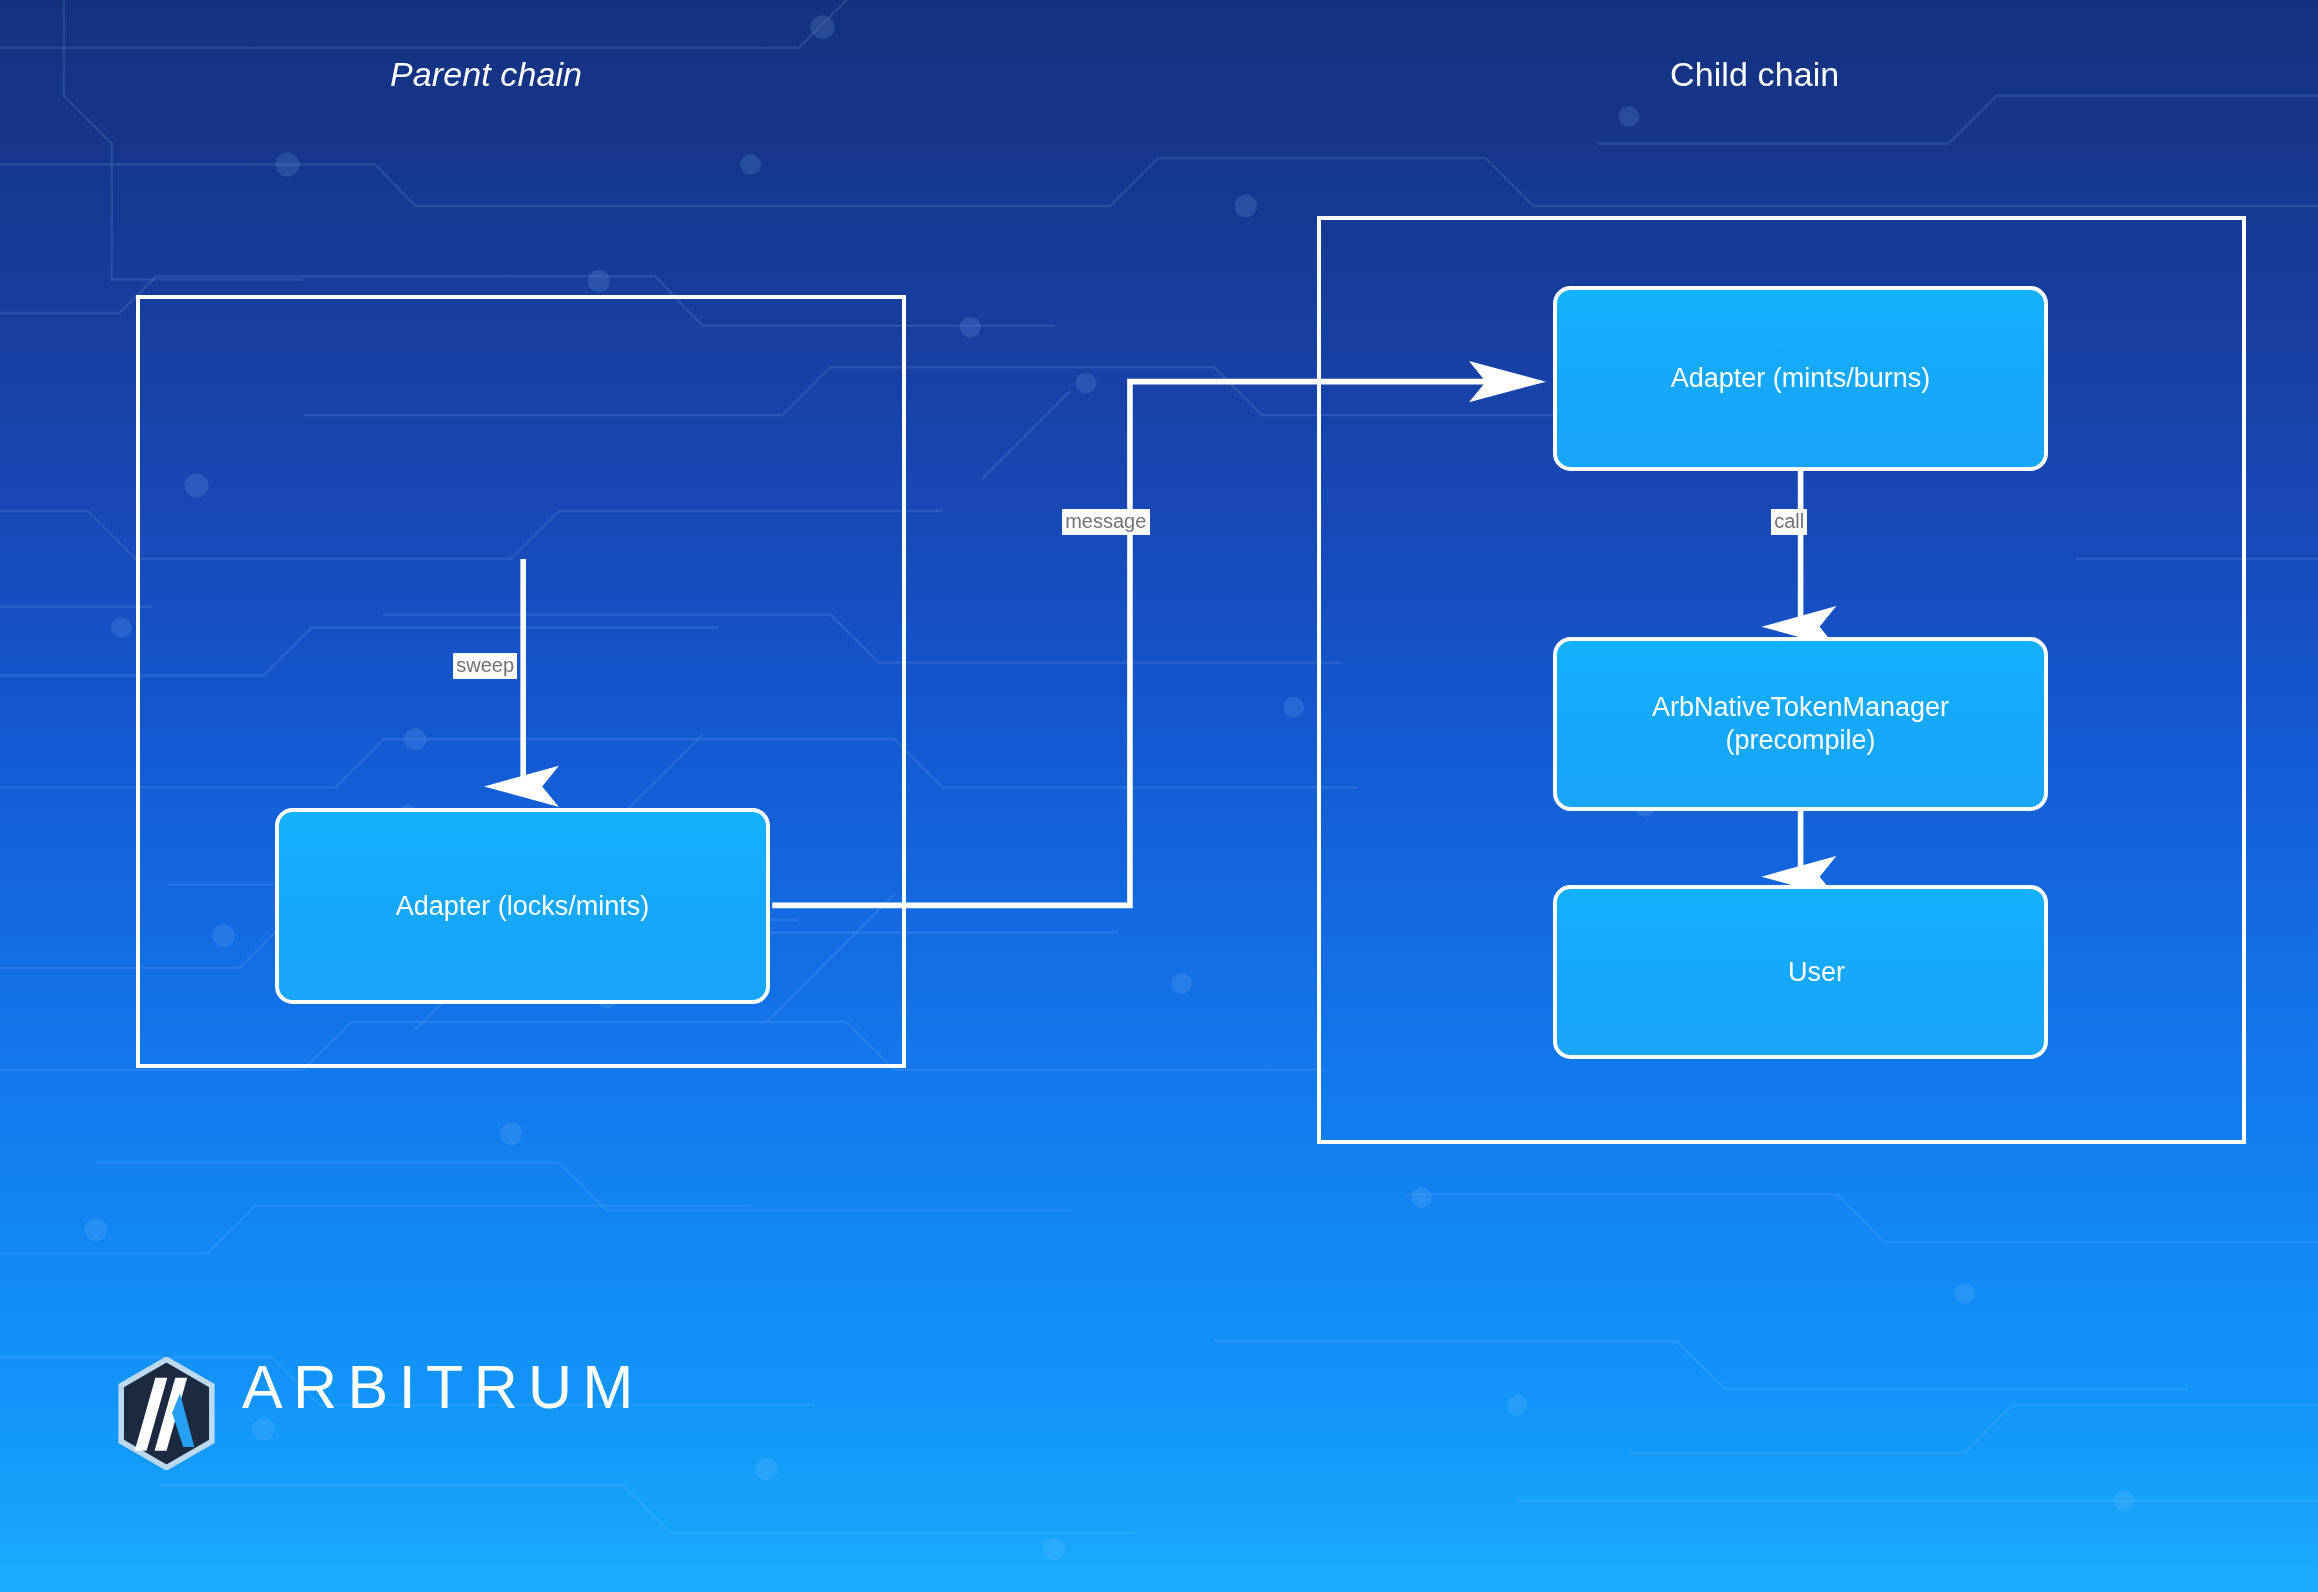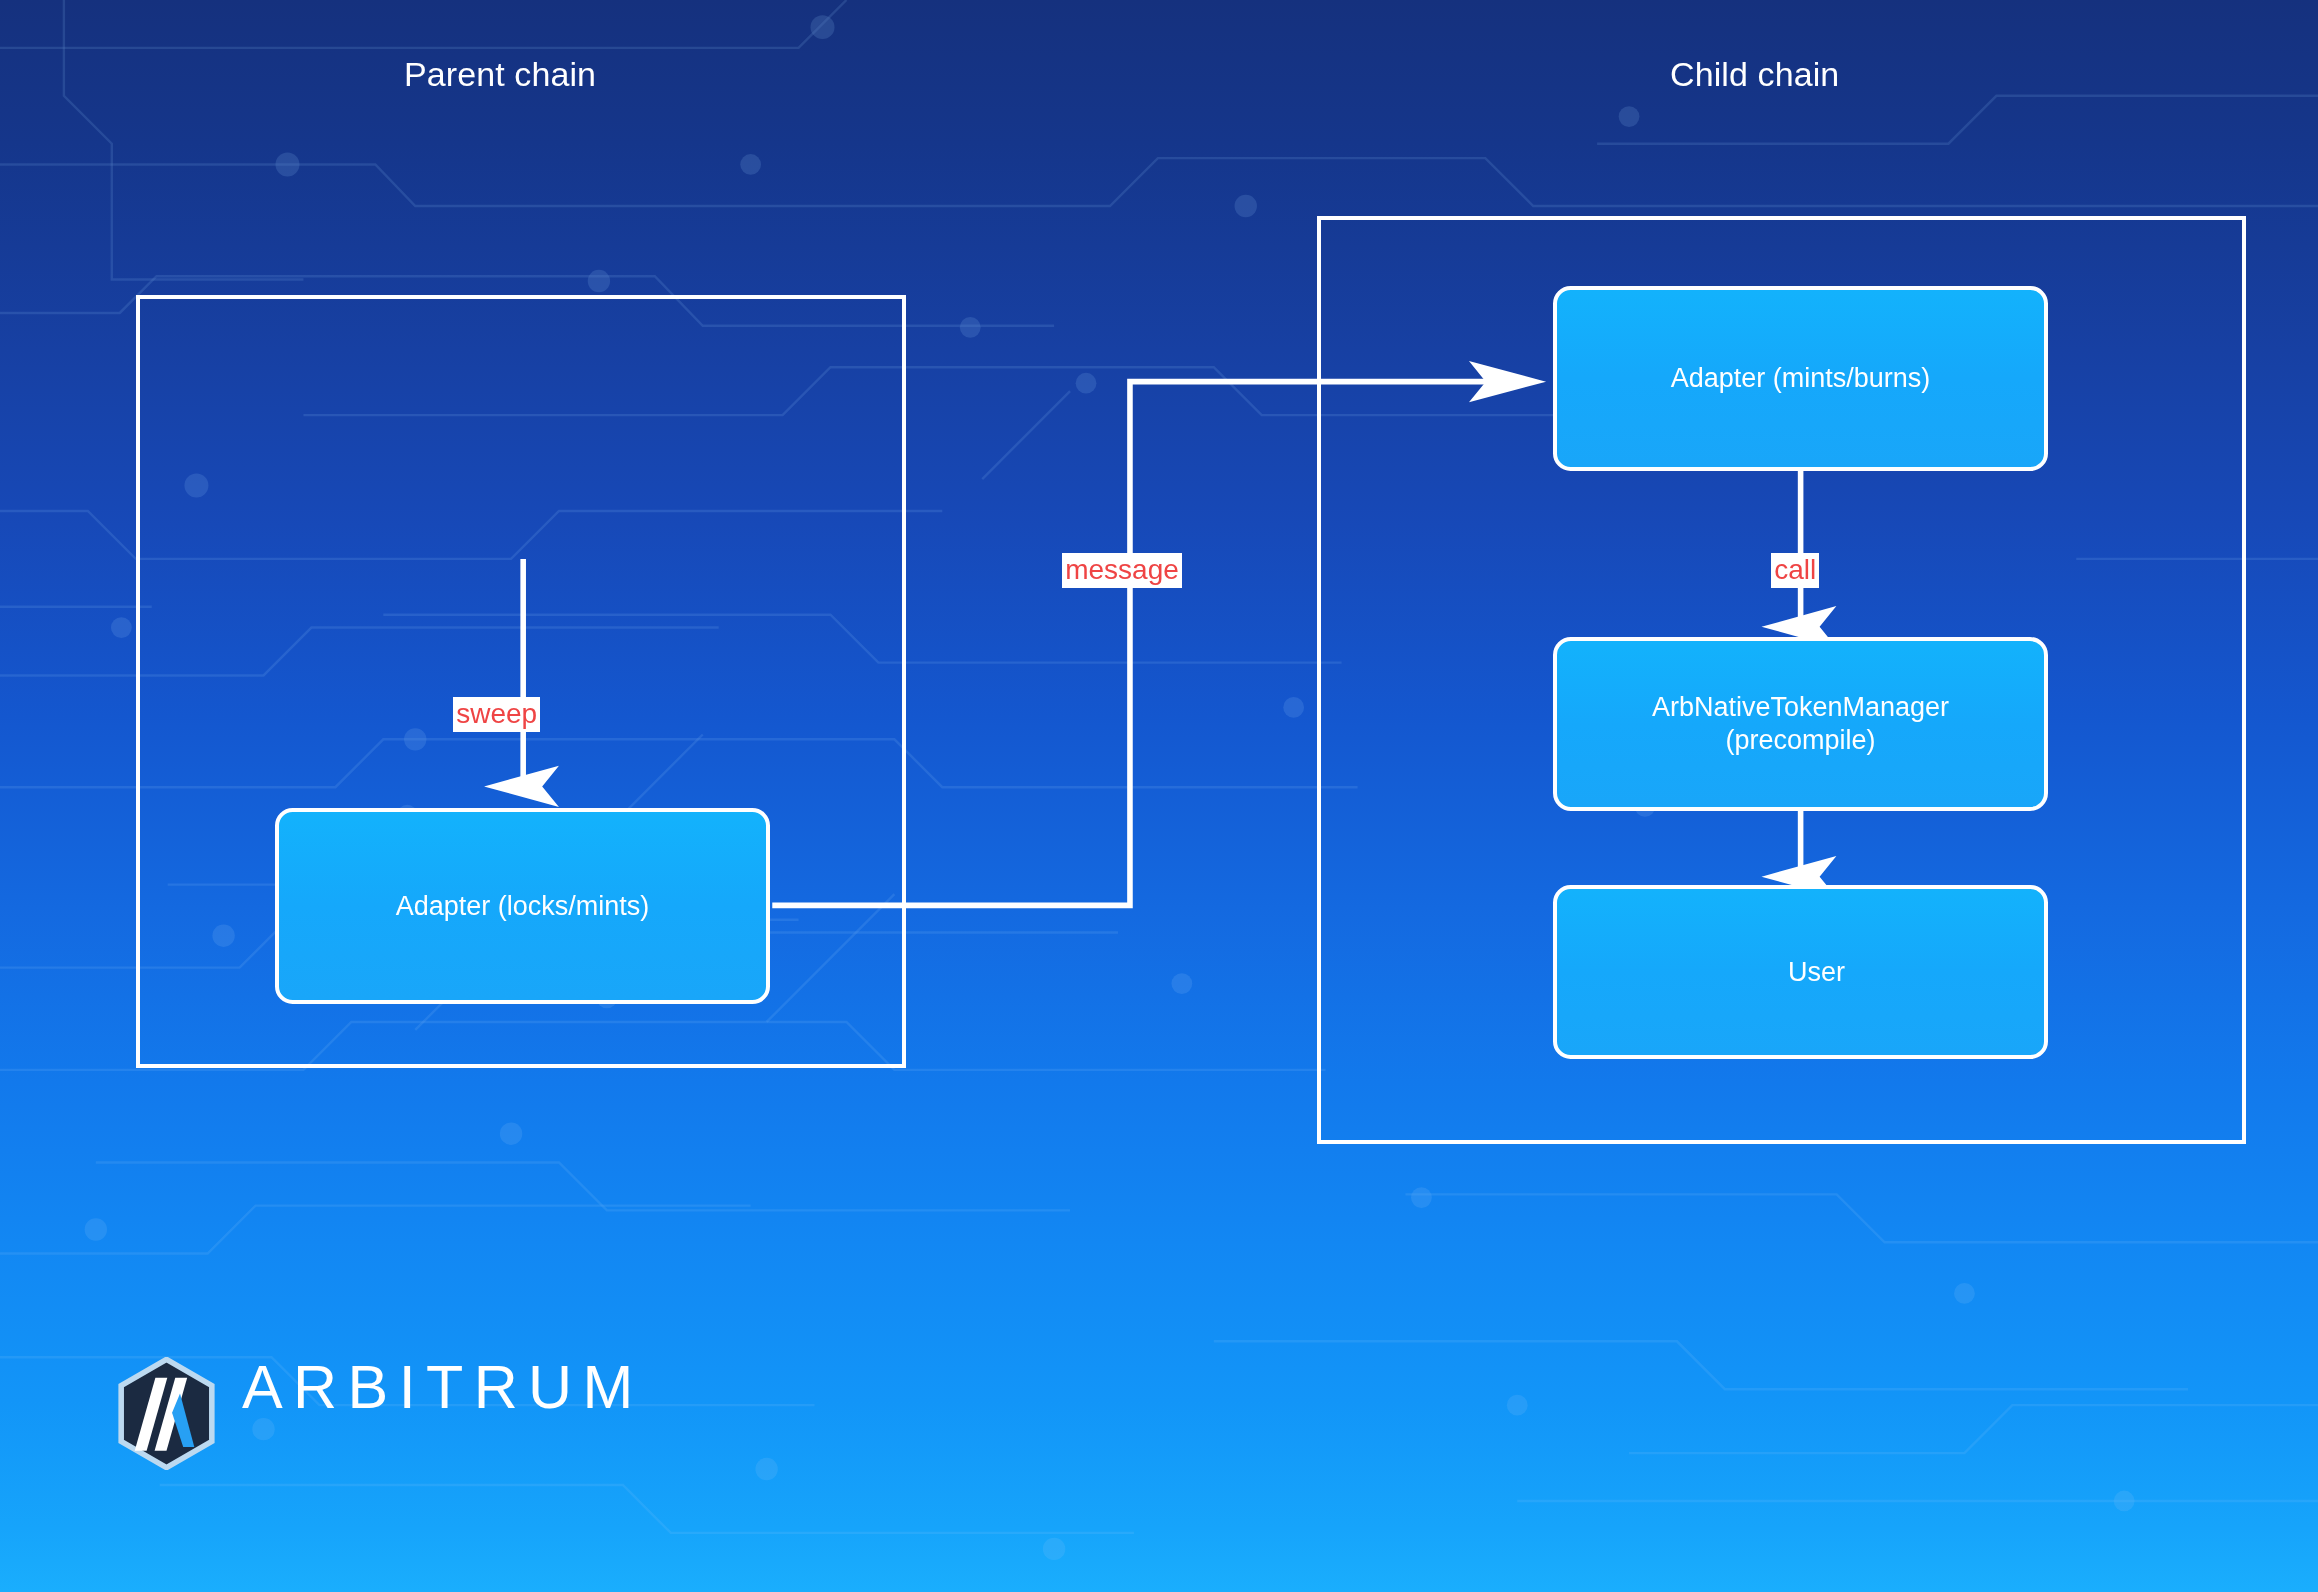--- a/index.html
+++ b/index.html
@@ -31,22 +31,22 @@
      white-space:nowrap;letter-spacing:0.1px;}
 
   
   .node{position:absolute;box-sizing:border-box;border:4px solid #ffffff;
     border-radius:17.6px;display:flex;align-items:center;justify-content:center;
     color:#ffffff;font-size:27px;line-height:1.22;text-align:center;white-space:nowrap;
     background:linear-gradient(180deg,#13b2fc 0%,#15a8fb 50%,#19a6f9 100%);}
   .node.two-line{white-space:normal;}
 
   
-  .edge-label{position:absolute;background:#fff;color:#ef4444;font-size:28px;
-     line-height:1.08;padding:1.6px 3.2px 3.2px 3.2px;white-space:nowrap;margin-top:44px;}
+  .edge-label{position:absolute;background:#fff;color:#737373;font-size:20px;
+     line-height:1.08;padding:1.6px 3.2px 3.2px 3.2px;white-space:nowrap;}
 
   
   #edges{position:absolute;inset:0;width:2319px;height:1592px;pointer-events:none;}
 
   
   #brand{position:absolute;display:flex;gap:27px;}
   #brand-word{color:#ffffff;font-size:61px;letter-spacing:10.4px;line-height:1;
      font-weight:400;white-space:nowrap;}
 </style>
 </head>
@@ -108,21 +108,21 @@
       <circle cx="330" cy="1790" r="14"></circle>
       <circle cx="960" cy="1840" r="14"></circle>
       <circle cx="1320" cy="1940" r="14"></circle>
       <circle cx="2660" cy="1880" r="13"></circle>
       <circle cx="760" cy="1250" r="13"></circle>
       <circle cx="1900" cy="1760" r="13"></circle>
       <circle cx="510" cy="1020" r="12"></circle>
     </g>
   </svg>
 
-  <div class="chain-title" style="left:404px;top:57px;">Parent chain</div>
+  <div class="chain-title" style="left:390px;top:57px;font-style:italic;">Parent chain</div>
   <div class="chain-title" style="left:1670px;top:57px;">Child chain</div>
 
   <div class="group-box" style="left:136px;top:295px;width:770px;height:773px;"></div>
   <div class="group-box" style="left:1317px;top:216px;width:929px;height:928px;"></div>
 
   <svg id="edges" viewBox="0 0 2904 1994">
     <defs>
       <marker id="arrowD" markerWidth="16" markerHeight="16" refX="4.1" refY="8" orient="auto" markerUnits="strokeWidth">
         <path d="M0.4,1.6 L4.1,15 L7.8,1.6 L4.1,4.6 Z" fill="#ffffff"></path>
       </marker>

